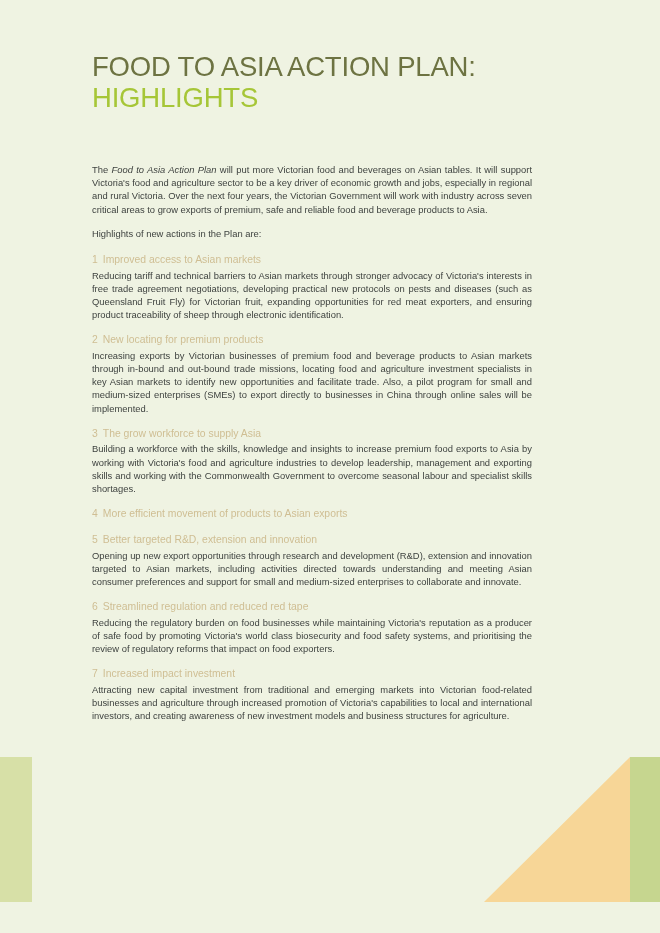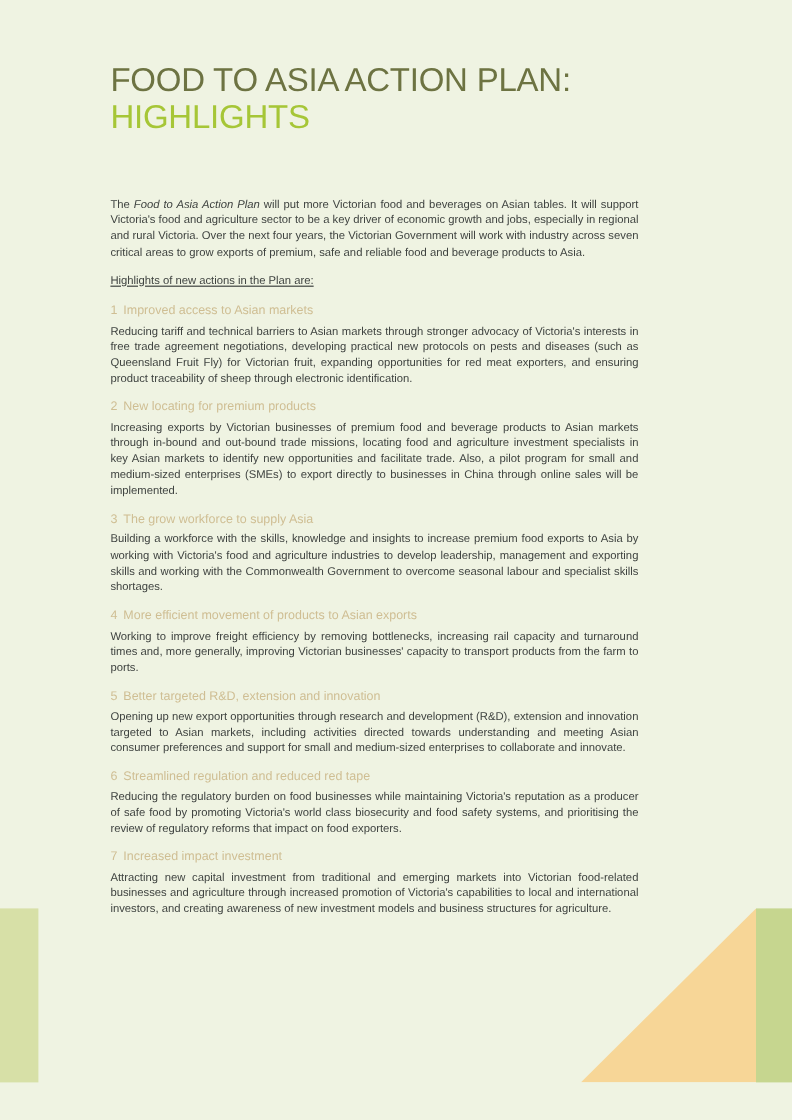--- a/index.html
+++ b/index.html
@@ -91,21 +91,20 @@
   }
   .intro-para em {
     font-style: italic;
   }
 
   .lead-line {
     font-size: 9.4px;
     line-height: 13.2px;
     color: #3f4340;
     margin: 0 0 13px 0;
-    text-decoration: underline;
   }
 
   .section {
     margin-bottom: 12px;
   }
   .section-heading {
     font-size: 10.4px;
     line-height: 14px;
     color: #cfbe93;
     margin: 0 0 1.5px 0;
@@ -158,21 +157,20 @@
       <p class="section-body">Increasing exports by Victorian businesses of premium food and beverage products to Asian markets through in-bound and out-bound trade missions, locating food and agriculture investment specialists in key Asian markets to identify new opportunities and facilitate trade. Also, a pilot program for small and medium-sized enterprises (SMEs) to export directly to businesses in China through online sales will be implemented.</p>
     </div>
 
     <div class="section">
       <p class="section-heading"><span class="num">3</span><span>The grow workforce to supply Asia</span></p>
       <p class="section-body">Building a workforce with the skills, knowledge and insights to increase premium food exports to Asia by working with Victoria's food and agriculture industries to develop leadership, management and exporting skills and working with the Commonwealth Government to overcome seasonal labour and specialist skills shortages.</p>
     </div>
 
     <div class="section wide">
       <p class="section-heading"><span class="num">4</span><span>More efficient movement of products to Asian exports</span></p>
-      <p class="section-body">Working to improve freight efficiency by removing bottlenecks, increasing rail capacity and turnaround times and, more generally, improving Victorian businesses' capacity to transport products from the farm to ports.</p>
     </div>
 
     <div class="section wide">
       <p class="section-heading"><span class="num">5</span><span>Better targeted R&amp;D, extension and innovation</span></p>
       <p class="section-body">Opening up new export opportunities through research and development (R&amp;D), extension and innovation targeted to Asian markets, including activities directed towards understanding and meeting Asian consumer preferences and support for small and medium-sized enterprises to collaborate and innovate.</p>
     </div>
 
     <div class="section wide">
       <p class="section-heading"><span class="num">6</span><span>Streamlined regulation and reduced red tape</span></p>
       <p class="section-body">Reducing the regulatory burden on food businesses while maintaining Victoria's reputation as a producer of safe food by promoting Victoria's world class biosecurity and food safety systems, and prioritising the review of regulatory reforms that impact on food exporters.</p>

